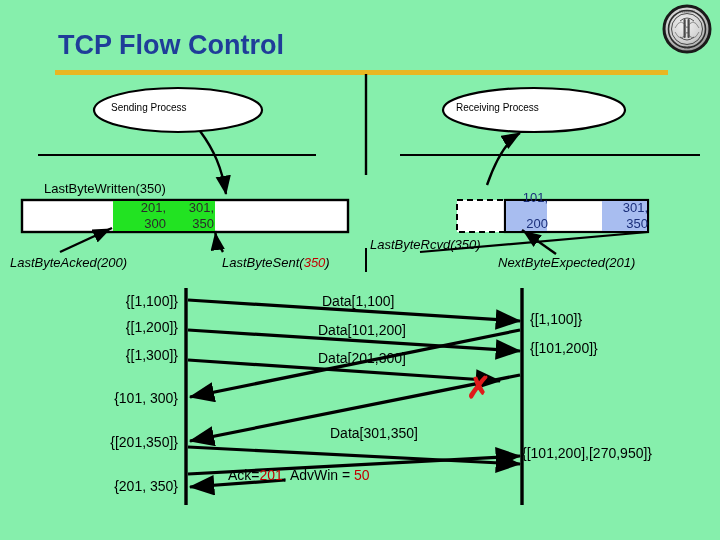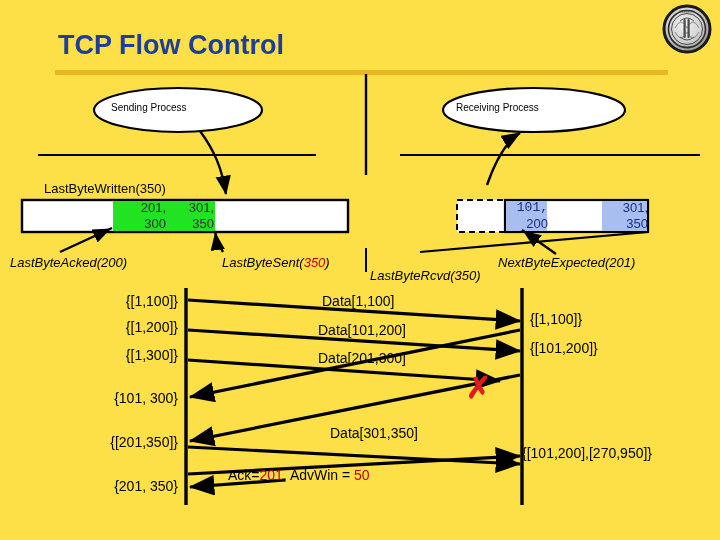--- a/index.html
+++ b/index.html
@@ -4,21 +4,21 @@
 <style>
   html, body {
     margin: 0;
     padding: 0;
     background: #ffffff;
   }
   #slide {
     position: relative;
     width: 720px;
     height: 540px;
-    background: #fde047;
+    background: #86efac;
     overflow: hidden;
     font-family: "Liberation Sans", sans-serif;
   }
   .abs { position: absolute; }
 
   
   #title {
     left: 58px; top: 30px;
     font-size: 27px;
     font-weight: bold;
@@ -72,21 +72,21 @@
   .ptr-label {
     font-size: 13px;
     color: #000;
     white-space: nowrap;
     font-style: italic;
   }
   .hl-red { color: #c00000; }
 
   #ptr-acked { left: 10px;  top: 255px; }
   #ptr-sent  { left: 222px; top: 255px; }
-  #ptr-rcvd  { left: 370px; top: 268px; }
+  #ptr-rcvd  { left: 370px; top: 237px; }
   #ptr-next  { left: 498px; top: 255px; }
 
   
   .seq-text {
     font-size: 14px;
     color: #000;
     white-space: nowrap;
   }
   .seq-left  { text-align: right; }
 
@@ -207,21 +207,21 @@
   <div class="abs proc-label" id="lbl-sending">Sending Process</div>
   <div class="abs proc-label" id="lbl-receiving">Receiving Process</div>
 
   <div class="abs buf-caption" id="cap-lbw">LastByteWritten(350)</div>
 
   <div class="abs cell-num" style="left:120px; top:200px; width:46px;">201,</div>
   <div class="abs cell-num" style="left:120px; top:216px; width:46px;">300</div>
   <div class="abs cell-num" style="left:166px; top:200px; width:48px;">301,</div>
   <div class="abs cell-num" style="left:166px; top:216px; width:48px;">350</div>
 
-  <div class="abs cell-num blue" style="left:506px; top:200px; width:42px;font-family:Liberation Mono, monospace;">101,</div>
+  <div class="abs cell-num blue" style="left:506px; top:190px; width:42px;">101,</div>
   <div class="abs cell-num blue" style="left:506px; top:216px; width:42px;">200</div>
   <div class="abs cell-num blue" style="left:602px; top:200px; width:46px;">301,</div>
   <div class="abs cell-num blue" style="left:602px; top:216px; width:46px;">350</div>
 
   <div class="abs ptr-label" id="ptr-acked">LastByteAcked(200)</div>
   <div class="abs ptr-label" id="ptr-sent"><span>LastByteSent(</span><span class="hl-red">350</span><span>)</span></div>
   <div class="abs ptr-label" id="ptr-rcvd">LastByteRcvd(350)</div>
   <div class="abs ptr-label" id="ptr-next">NextByteExpected(201)</div>
 
   <div class="abs seq-text seq-left" id="s-l1">{[1,100]}</div>

